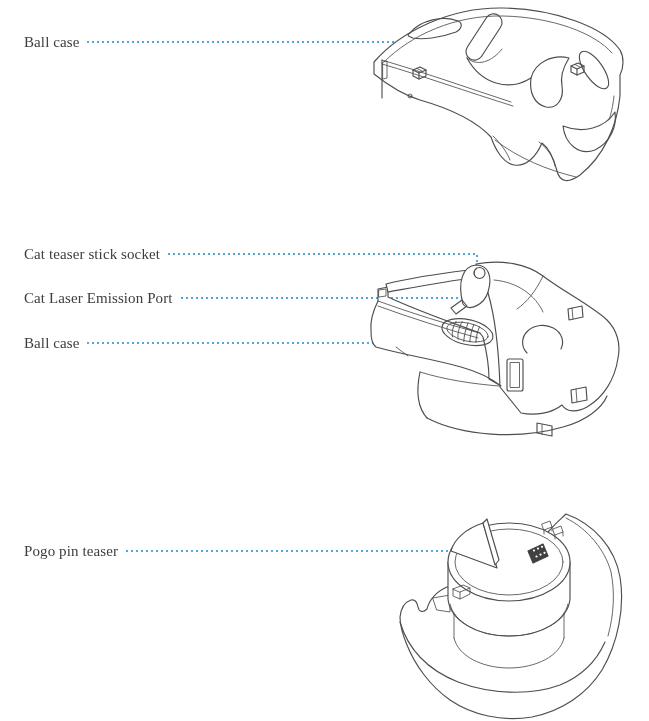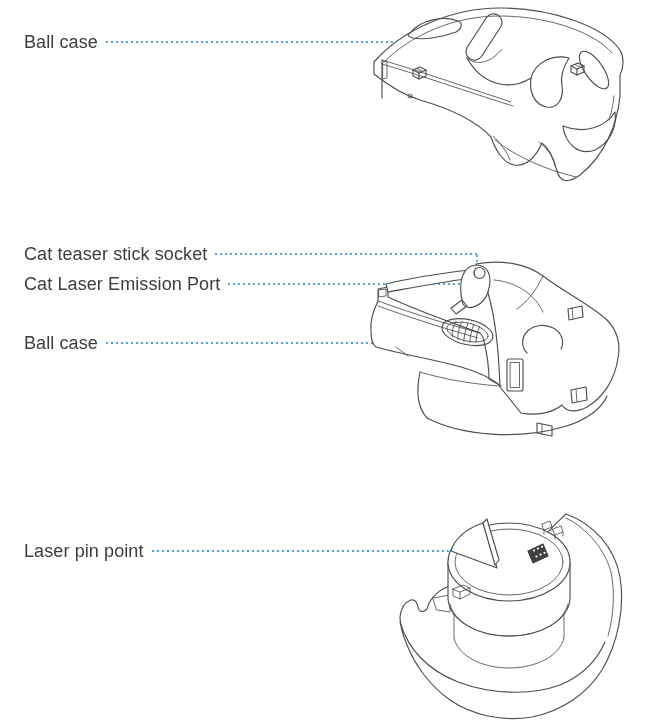--- a/index.html
+++ b/index.html
@@ -11,22 +11,23 @@
   }
   html,body{margin:0;padding:0;background:var(--background);}
   .page{
     position:relative;width:649px;height:721px;background:var(--background);
     font-family:"Liberation Sans","DejaVu Sans",sans-serif;overflow:hidden;
   }
   .label-row{
     position:absolute;display:flex;align-items:center;height:24px;
   }
   .label-text{
-    color:var(--label-text);font-size:18px;line-height:24px;white-space:nowrap;
+    color:var(--label-text);font-size:15px;line-height:24px;white-space:nowrap;
     letter-spacing:.1px;
+    font-family:Liberation Serif, serif;
   }
   .leader-h{
     flex:1;height:2px;margin-left:8px;
     background:repeating-linear-gradient(to right,var(--leader-dot) 0 2px,transparent 2px 5px);
   }
   .leader-v{
     position:absolute;width:2px;
     background:repeating-linear-gradient(to bottom,var(--leader-dot) 0 2px,transparent 2px 5px);
   }
   .art{position:absolute;color:var(--line-art);}
@@ -48,32 +49,32 @@
     <span class="label-text">Ball case</span>
     <span class="leader-h"></span>
   </div>
 
   <div class="label-row" style="top:242px;left:24px;width:454px;justify-content:center;">
     <span class="label-text">Cat teaser stick socket</span>
     <span class="leader-h"></span>
   </div>
   <span class="leader-v" style="left:476px;top:255px;height:16px;"></span>
 
-  <div class="label-row" style="top:272px;left:24px;width:446px;">
+  <div class="label-row" style="top:286px;left:24px;width:446px;">
     <span class="label-text">Cat Laser Emission Port</span>
     <span class="leader-h"></span>
   </div>
 
   <div class="label-row" style="top:331px;left:24px;width:434px;">
     <span class="label-text">Ball case</span>
     <span class="leader-h"></span>
   </div>
 
   <div class="label-row" style="top:539px;left:24px;width:504px;">
-    <span class="label-text">Laser pin point</span>
+    <span class="label-text">Pogo pin teaser</span>
     <span class="leader-h"></span>
   </div>
 
   <svg class="art" style="left:363px;top:0;" width="266" height="200" viewBox="0 0 266 200">
     <path class="solid" d="M11,62 C38,31 88,7 140,8 C192,9 241,27 257,50 C261,57 261,67 257,75 L257,96
          C254,126 241,156 217,175 C206,183 197,183 194,171 C191,159 187,149 179,143
          C173,157 163,167 151,165 C140,163 132,149 128,137 C112,120 85,108 57,100
          C37,94 21,82 11,74 Z"></path>
     <path class="thin" d="M21,62 C48,35 92,15 140,16 C189,17 232,33 249,53"></path>
     <path d="M19,60 L19,98"></path>

